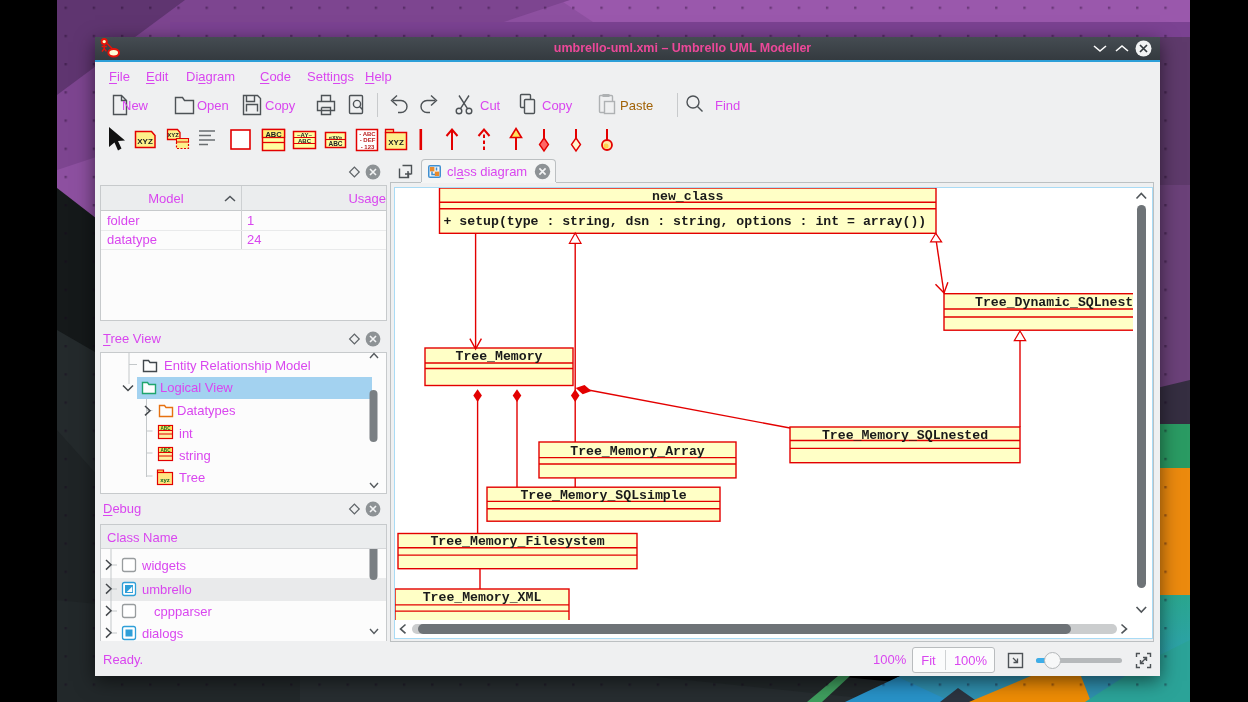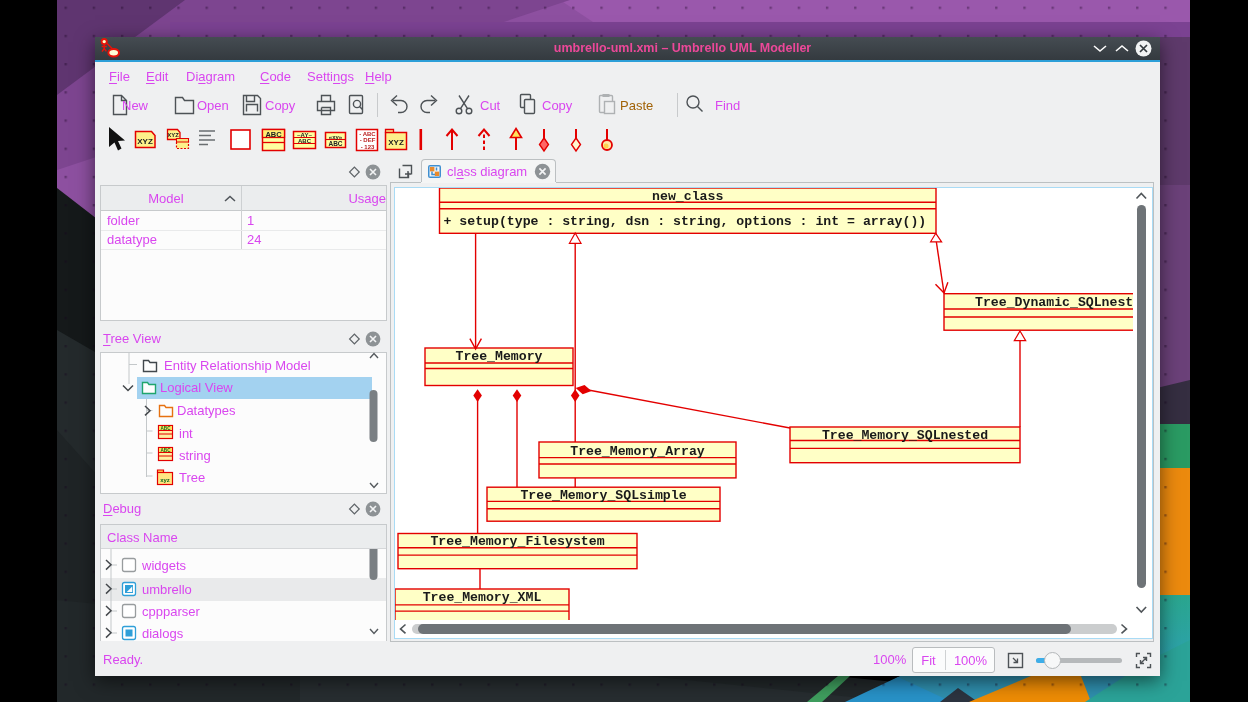--- a/index.html
+++ b/index.html
@@ -327,21 +327,21 @@
   <path d="M26.8 43 L32.2 43 L32.2 37.6 Z" fill="#fcfcfc"></path>
   <rect x="22.5" y="55.5" width="13" height="13" rx="2" fill="#fff" stroke="#989c9e" stroke-width="1.3"></rect>
   <rect x="22.5" y="77.5" width="13" height="13" rx="2" fill="#fff" stroke="#2f9fd8" stroke-width="1.3"></rect>
   <rect x="25.5" y="80.5" width="7" height="7" fill="#2f9fd8"></rect>
 
   <rect x="269.5" y="-5" width="8" height="36" rx="4" fill="#7a7f83"></rect>
   <path d="M270 80 l4 4.5 4-4.5" stroke="#555a5e" stroke-width="1.4" fill="none"></path>
 </svg>
 <div class="abs ui" style="left:142px;top:558px;">widgets</div>
 <div class="abs ui" style="left:142px;top:582px;">umbrello</div>
-<div class="abs ui" style="left:142px;top:604px;">cppparser</div>
+<div class="abs ui" style="left:154px;top:604px;">cppparser</div>
 <div class="abs ui" style="left:142px;top:626px;">dialogs</div>
 
 <svg class="abs" style="left:396px;top:163px" width="18" height="18" viewBox="0 0 18 18">
   <path d="M3.5 5.5 v9 h9 v-5 M6.5 2.5 h9 v9" fill="none" stroke="#4d5256" stroke-width="1.4"></path>
   <path d="M9 11 h6 M12 8 v6" stroke="#4d5256" stroke-width="1.4"></path>
 </svg>
 
 <div class="abs" style="left:421px;top:159px;width:135px;height:24px;background:#f4f5f5;border:1px solid #bcc0c2;border-bottom:none;border-radius:4px 4px 0 0;"></div>
 <svg class="abs" style="left:427px;top:164px" width="15" height="15" viewBox="0 0 15 15">
   <rect x="1" y="1" width="13" height="13" rx="2" fill="#3f8fd0"></rect>

